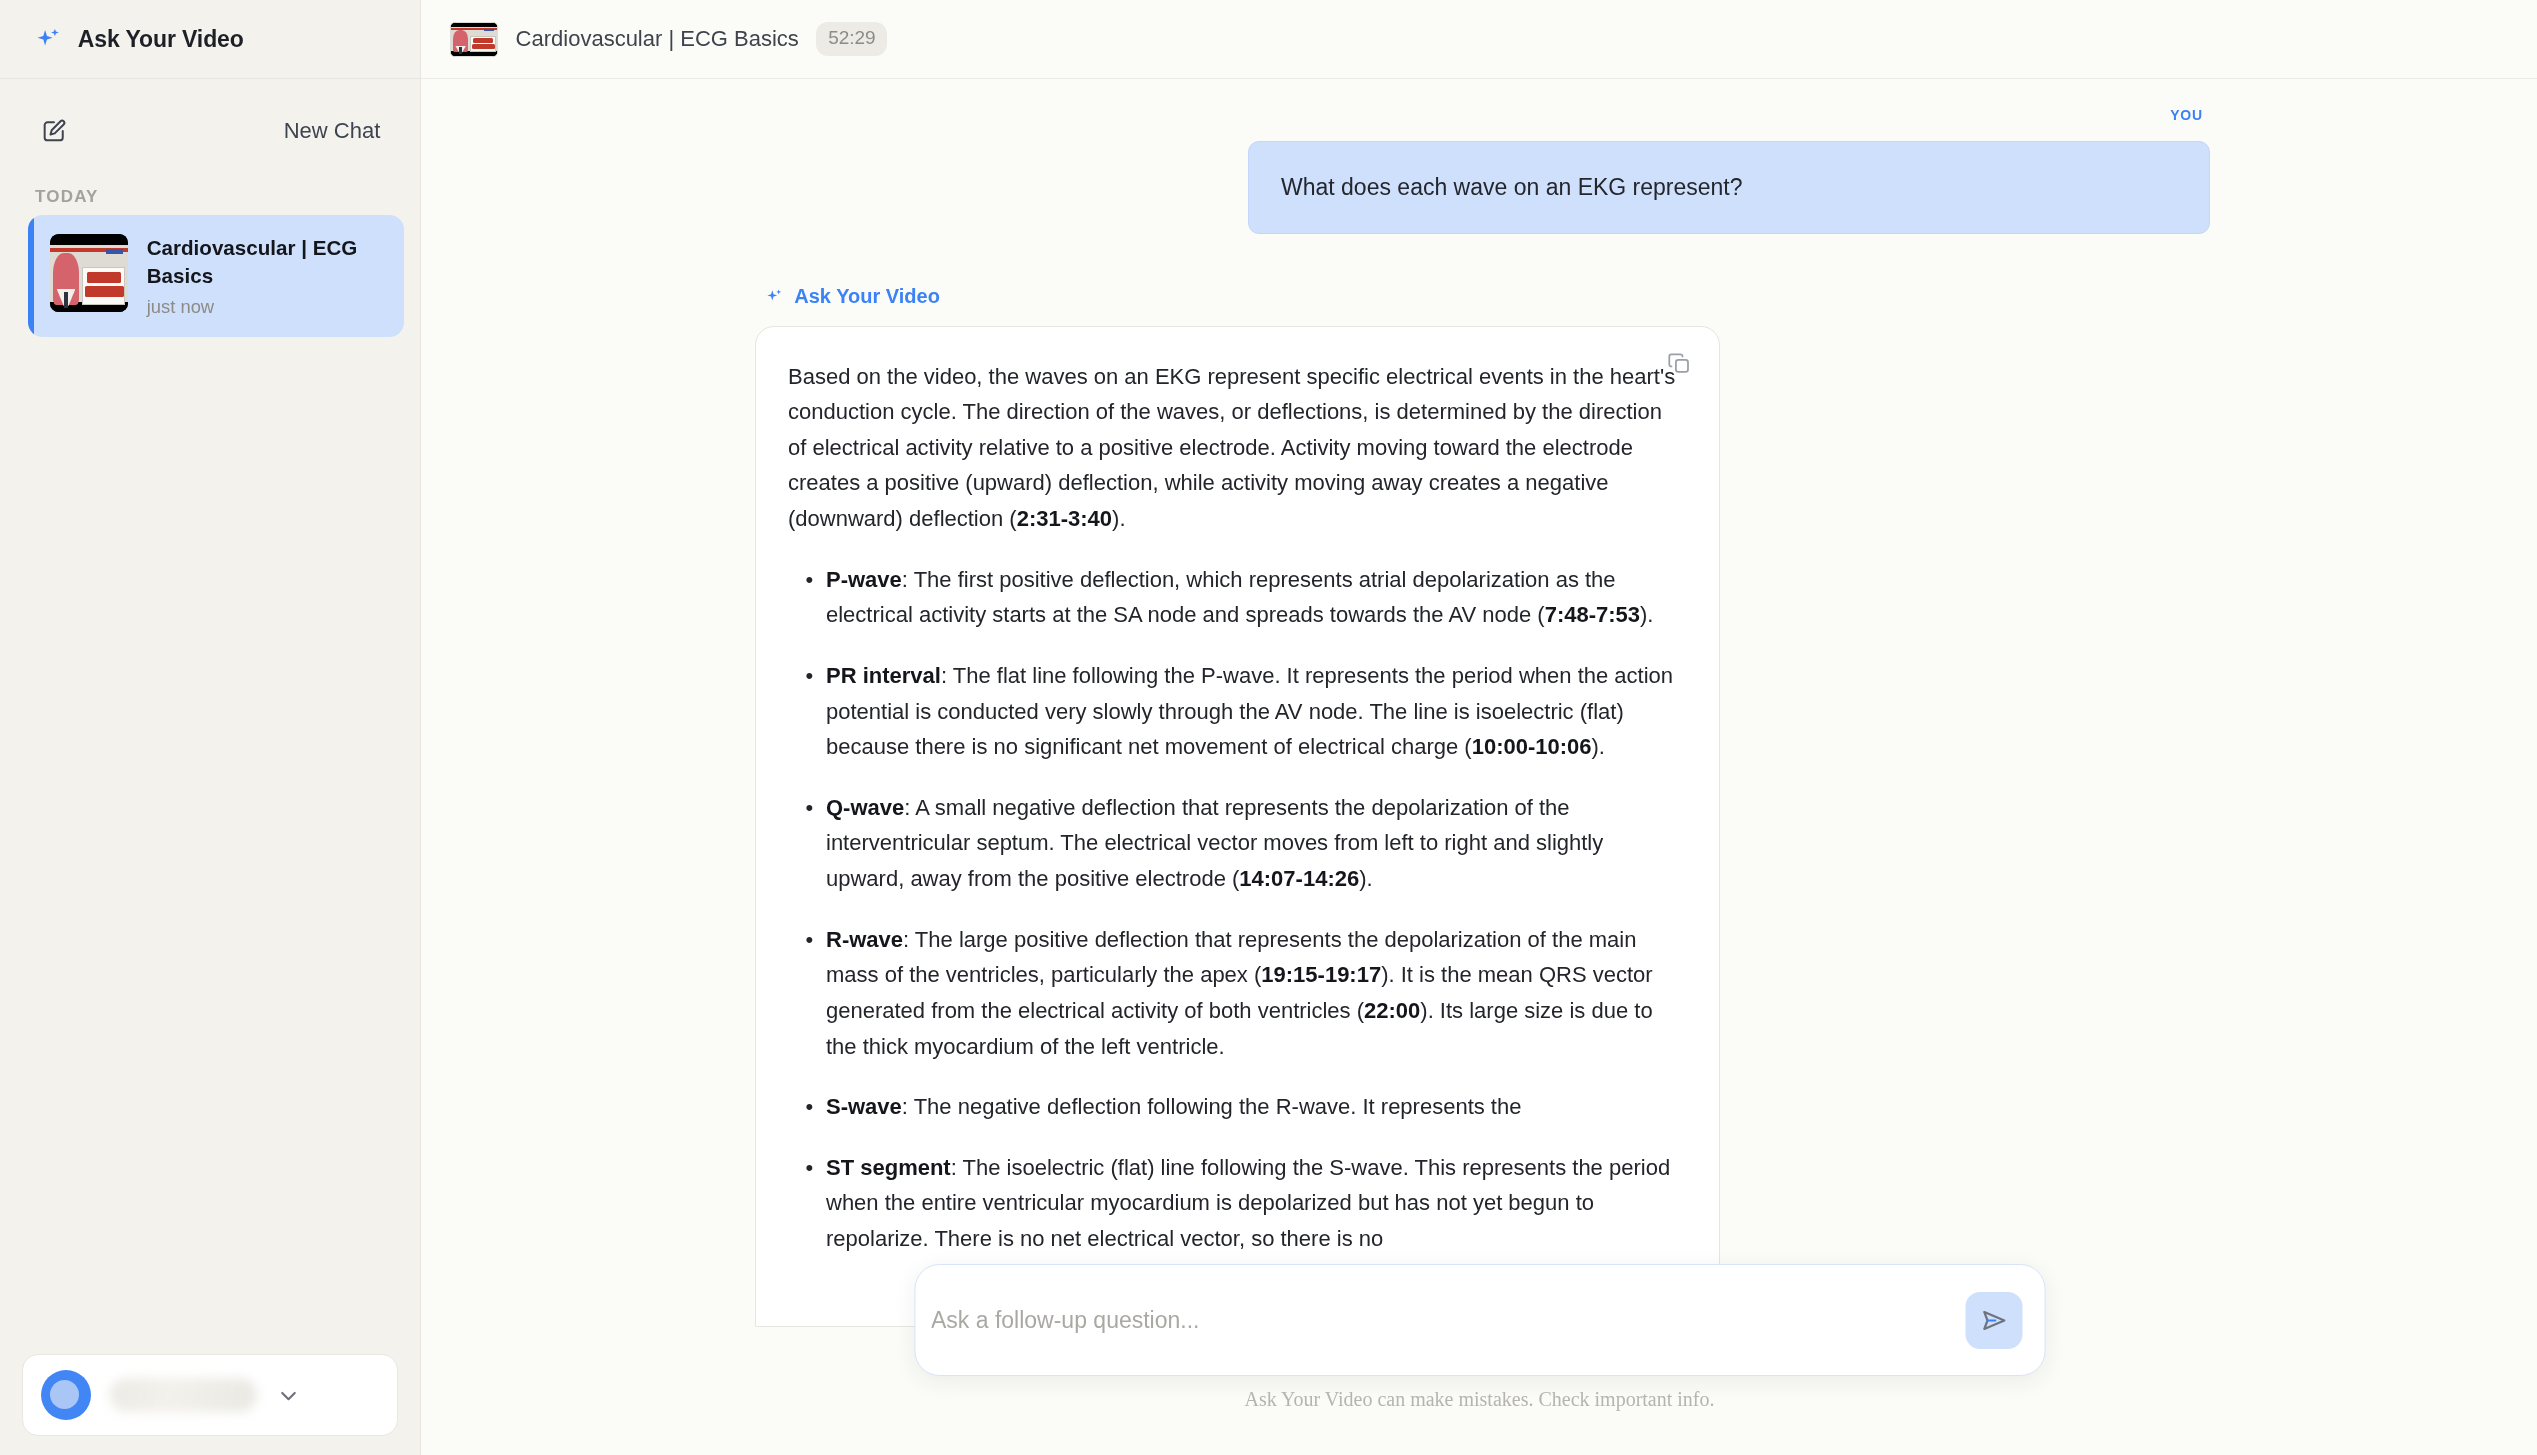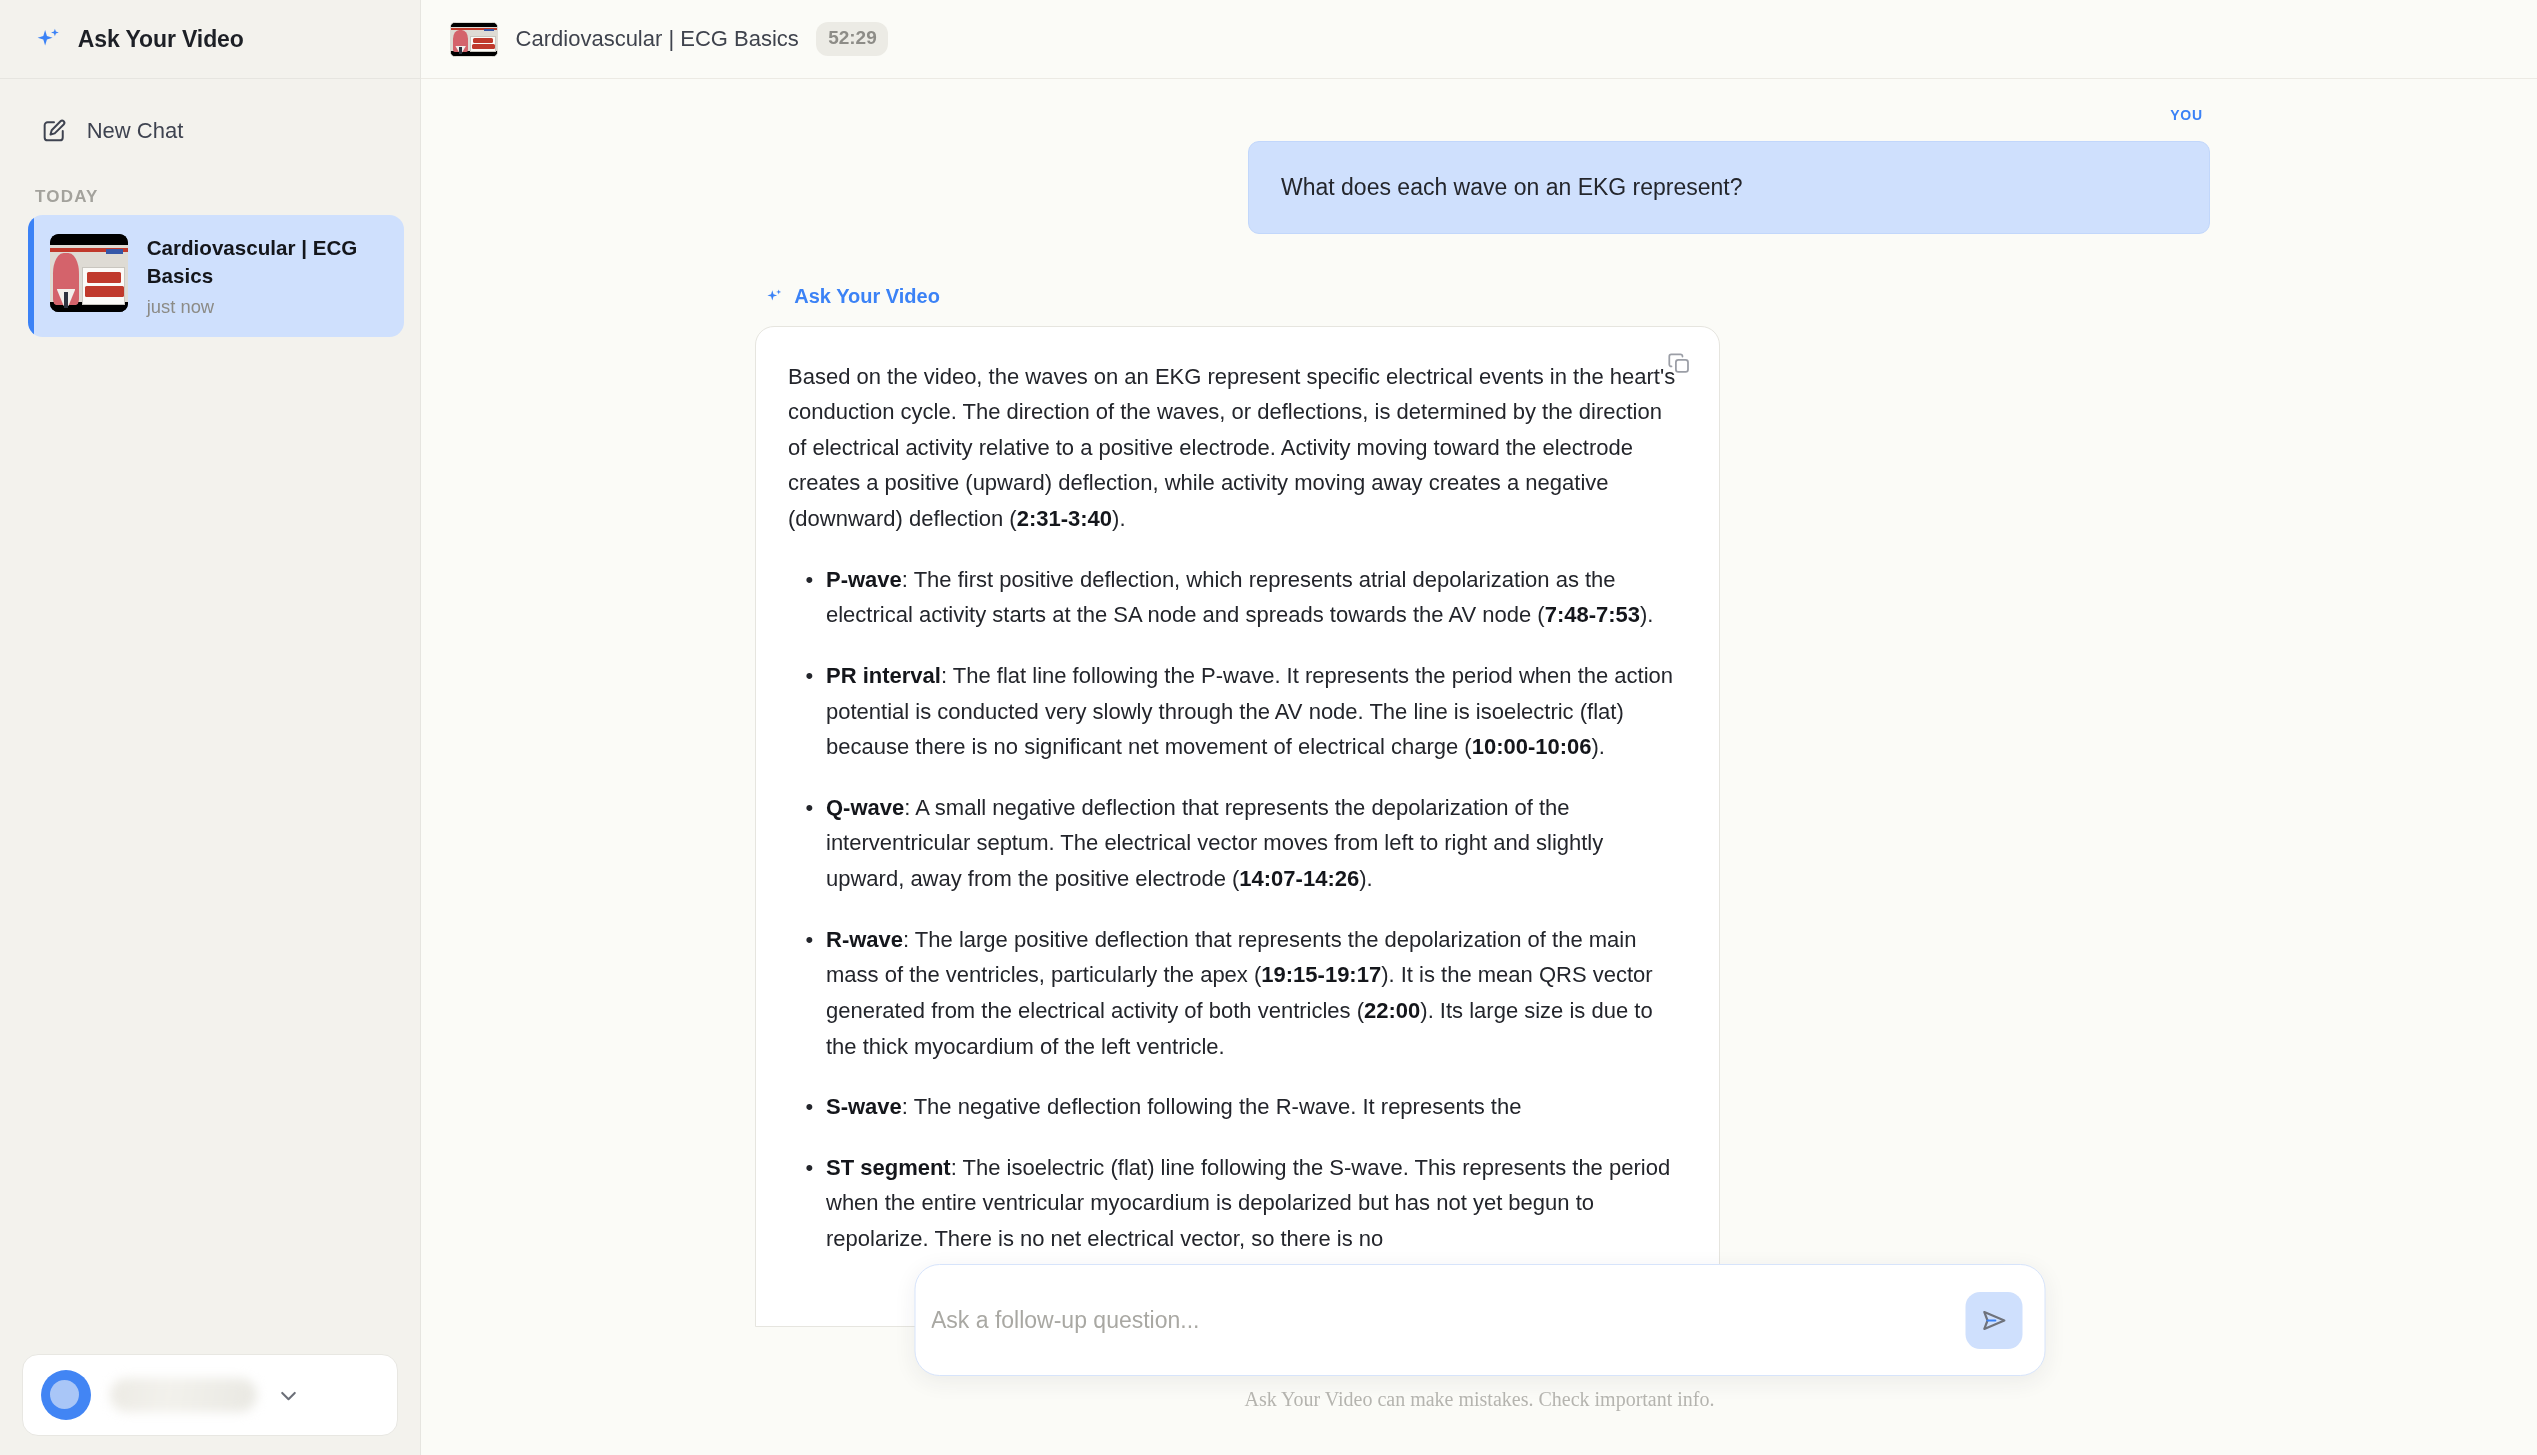--- a/index.html
+++ b/index.html
@@ -49,20 +49,21 @@
   }
 
   .new-chat {
     display: flex;
     align-items: center;
     gap: 19px;
     margin: 28px 25px 0 25px;
     padding: 10.3px 14.7px;
     border-radius: 11.7px;
     cursor: pointer;
+    justify-content: space-between;
   }
   .new-chat-icon { width: 28px; height: 28px; display:block; }
   .new-chat-label {
     font-size: 22px;
     color: #3e4350;
     font-weight: 400;
   }
 
   .section-label {
     margin: 31px 0 8.8px 35px;
@@ -193,21 +194,20 @@
   .topbar-title {
     font-size: 22px;
     color: #3f434d;
   }
   .duration-badge {
     background: #ecebe5;
     color: #8d8c87;
     font-size: 19px;
     border-radius: 12px;
     padding: 5.1px 11.7px 6.6px 11.7px;
-    font-weight: bold;
   }
 
   .conversation {
     flex: 1 1 auto;
     overflow: hidden;
     position: relative;
     padding: 0 0 0 0;
   }
 
   .conv-inner {

